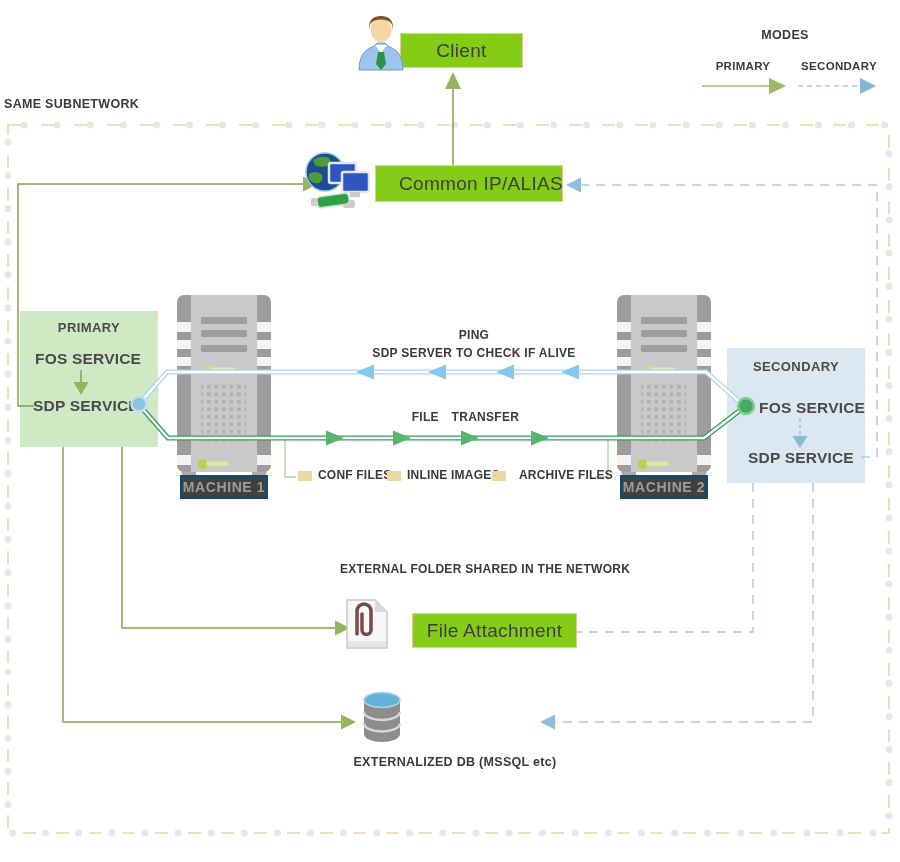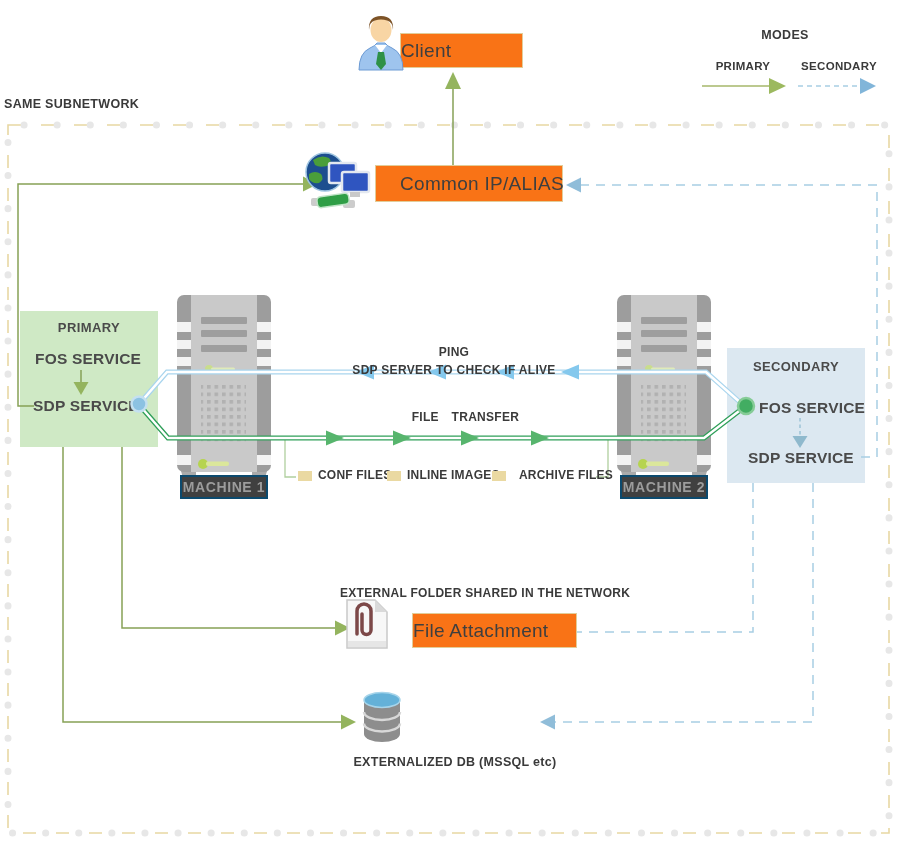--- a/index.html
+++ b/index.html
@@ -5,22 +5,22 @@
   html,body{margin:0;padding:0;background:#ffffff;}
   #stage{position:relative;width:900px;height:862px;background:#ffffff;overflow:hidden;
          font-family:"Liberation Sans","DejaVu Sans",sans-serif;color:#3c3c3c;}
   #stage *{box-sizing:border-box;}
   svg.layer{position:absolute;left:0;top:0;z-index:2;pointer-events:none;}
   .panel{position:absolute;z-index:1;}
   .panel-green{background:#cfe9c5;}
   .panel-blue{background:#dce8f1;}
   .panel .mode{position:absolute;left:0;right:0;text-align:center;font-size:13px;font-weight:700;color:#4a4a4a;letter-spacing:.4px;}
   .panel .svc{position:absolute;font-size:15.5px;font-weight:700;color:#4a4a4a;letter-spacing:.2px;white-space:nowrap;}
-  .nodebox{position:absolute;z-index:3;background:#f97316;border:1px solid #e2cd99;
-           display:flex;align-items:center;
+  .nodebox{position:absolute;z-index:3;background:#84cc16;border:1px solid #e2cd99;
+           display:flex;align-items:center;justify-content:center;
            font-size:19px;color:#3f3f3f;letter-spacing:.3px;white-space:nowrap;}
   .icon{position:absolute;z-index:4;}
   .smallcaps{position:absolute;z-index:3;font-size:12px;font-weight:700;color:#3a3a3a;letter-spacing:.3px;white-space:nowrap;}
   .center{text-align:center;}
   .machine-label{position:absolute;z-index:3;background:#404040;border:2px solid #0c4a6e;
                  display:flex;align-items:center;justify-content:center;
                  font-size:14px;font-weight:700;color:#9c9c9c;letter-spacing:.6px;}
   .legend-item{position:absolute;z-index:3;display:flex;align-items:flex-start;gap:6px;}
   .legend-item .swatch{width:14px;height:10px;background:#ead9a2;margin-top:3px;flex:0 0 auto;}
   .legend-item .lbl{font-size:12px;font-weight:700;color:#3a3a3a;letter-spacing:.2px;white-space:nowrap;}
@@ -150,41 +150,41 @@
       <polygon points="876,86 860,78 860,94" fill="#81b5d9"></polygon>
     </g>
   </svg>
 
   <div class="smallcaps" style="left:4px;top:97px;font-size:12.5px;">SAME SUBNETWORK</div>
 
   <div class="smallcaps center" id="modes-title" style="left:735px;top:28px;width:100px;">MODES</div>
   <div class="smallcaps center mode-arrow-label" style="left:700px;top:60px;width:86px;">PRIMARY</div>
   <div class="smallcaps center mode-arrow-label" style="left:796px;top:60px;width:86px;">SECONDARY</div>
 
-  <div class="smallcaps center" id="ping-label" style="left:324px;top:326px;width:260px;margin-top:17px;">
+  <div class="smallcaps center" id="ping-label" style="left:344px;top:326px;width:260px;">
     <div>PING</div>
     <div>SDP SERVER TO CHECK IF ALIVE</div>
   </div>
 
   <div class="smallcaps center" id="file-transfer-label" style="left:383px;top:410px;width:165px;">FILE TRANSFER</div>
 
   <div class="legend-item" style="left:298px;top:468px;">
     <span class="swatch"></span>
     <span class="lbl">CONF FILES</span>
   </div>
   <div class="legend-item" style="left:387px;top:468px;">
     <span class="swatch"></span>
     <span class="lbl">INLINE IMAGES</span>
   </div>
   <div class="legend-item" style="left:492px;top:468px;gap:13px;">
     <span class="swatch"></span>
     <span class="lbl">ARCHIVE FILES</span>
   </div>
 
-  <div class="smallcaps center" style="left:340px;top:562px;width:228px;margin-top:24px;">EXTERNAL FOLDER SHARED IN THE NETWORK</div>
+  <div class="smallcaps center" style="left:340px;top:562px;width:228px;">EXTERNAL FOLDER SHARED IN THE NETWORK</div>
 
   <div class="smallcaps center" style="left:349px;top:755px;width:212px;font-size:12.5px;">EXTERNALIZED DB (MSSQL etc)</div>
 
   <div class="nodebox" style="left:400px;top:33px;width:123px;height:35px;">
     <span>Client</span>
   </div>
 
   <div class="nodebox" style="left:375px;top:165px;width:188px;height:37px;padding-left:24px;">
     <span>Common IP/ALIAS</span>
   </div>

